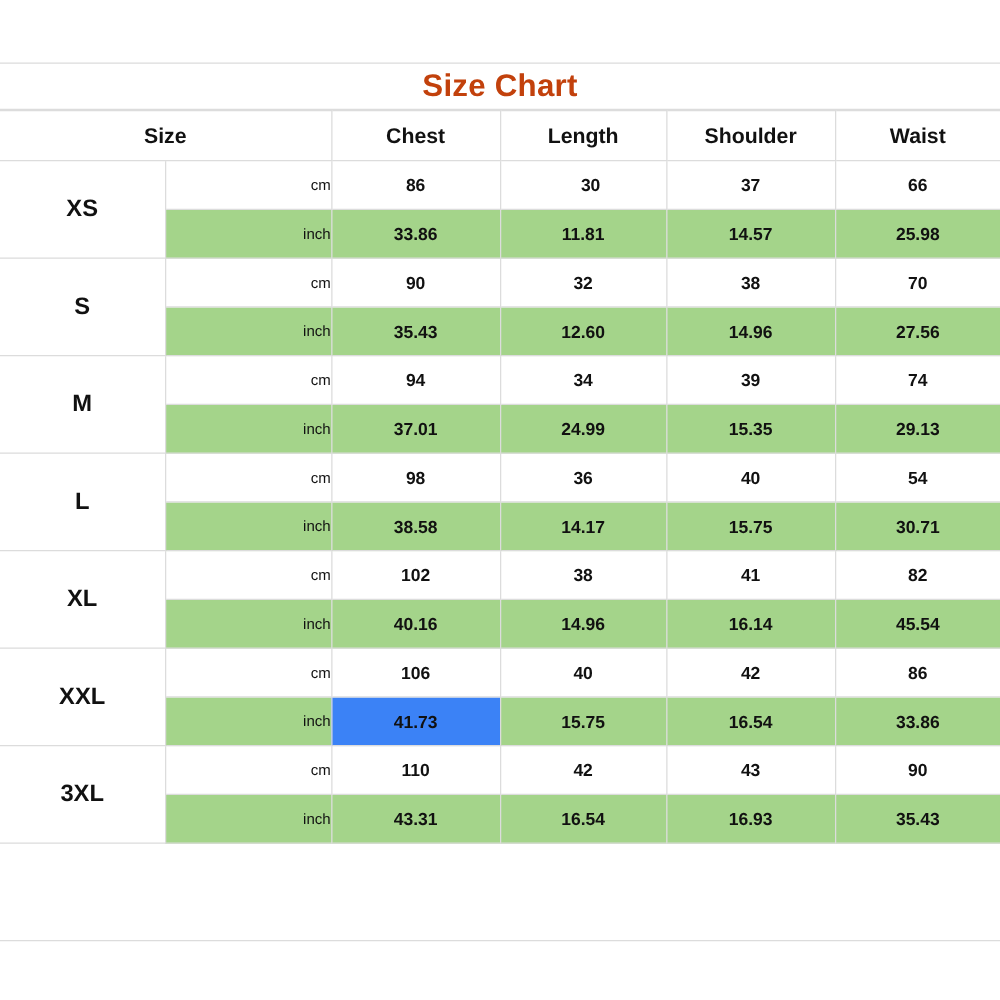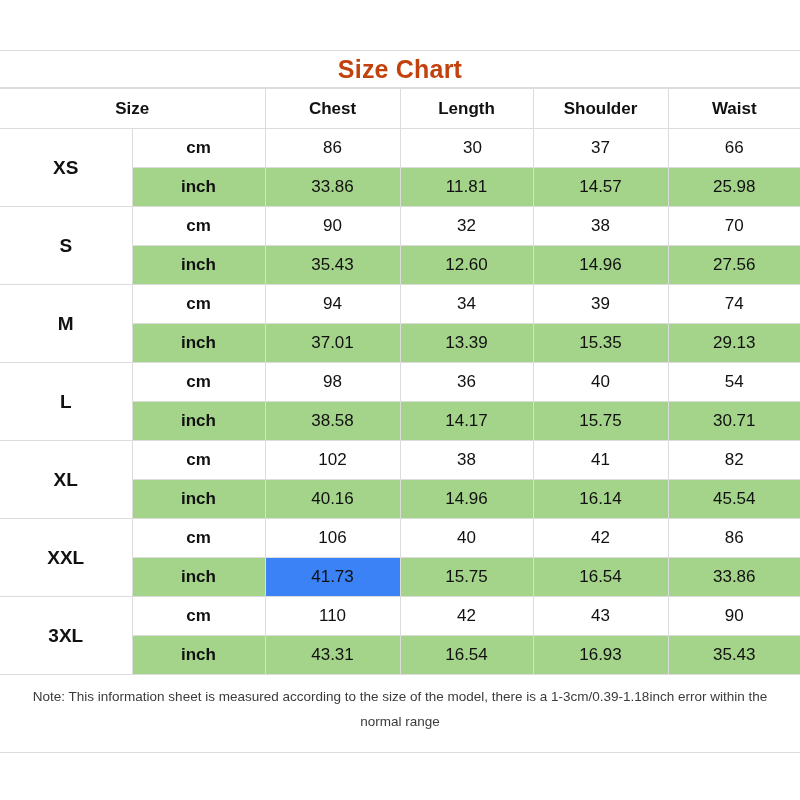--- a/index.html
+++ b/index.html
@@ -73,29 +73,30 @@
   td.size-label {
     height:78px;
     font-size:19px;
     font-weight:bold;
     background:#ffffff;
   }
 
   
   td.unit {
     height:39px;
-    font-size:17px;
-    font-weight:bold;
+    font-size:12px;
+    font-weight:normal;
+    text-align:right;
   }
 
   
   td.val {
     height:39px;
-    font-size:17px;
-    font-weight:normal;
+    font-size:14px;
+    font-weight:bold;
   }
 
   
   tr.row-cm td.unit,
   tr.row-cm td.val { background:#ffffff; }
 
   
   tr.row-inch td.unit,
   tr.row-inch td.val { background:#a4d48a; }
 
@@ -182,21 +183,21 @@
           <td class="size-label" rowspan="2" style="border-top-color: rgb(220, 220, 220); border-right-color: rgb(220, 220, 220); border-bottom-color: rgb(220, 220, 220); border-left: none;">M</td>
           <td class="unit" style="border-color: rgb(220, 220, 220);">cm</td>
           <td class="val" style="border-color: rgb(220, 220, 220);">94</td>
           <td class="val" style="border-color: rgb(220, 220, 220);">34</td>
           <td class="val" style="border-color: rgb(220, 220, 220);">39</td>
           <td class="val" style="border-top-color: rgb(220, 220, 220); border-right: none; border-bottom-color: rgb(220, 220, 220); border-left-color: rgb(220, 220, 220);">74</td>
         </tr>
         <tr class="row-inch">
           <td class="unit" style="background: rgb(164, 212, 138); border-top-color: rgb(220, 220, 220); border-right-color: rgb(220, 220, 220); border-bottom-color: rgb(220, 220, 220); border-left: none;">inch</td>
           <td class="val" style="background: rgb(164, 212, 138); border-color: rgb(220, 220, 220);">37.01</td>
-          <td class="val" style="background: rgb(164, 212, 138); border-color: rgb(220, 220, 220);">13.39</td>
+          <td class="val" style="background: rgb(164, 212, 138); border-color: rgb(220, 220, 220);">24.99</td>
           <td class="val" style="background: rgb(164, 212, 138); border-color: rgb(220, 220, 220);">15.35</td>
           <td class="val" style="background: rgb(164, 212, 138); border-top-color: rgb(220, 220, 220); border-right: none; border-bottom-color: rgb(220, 220, 220); border-left-color: rgb(220, 220, 220);">29.13</td>
         </tr>
         <tr class="row-cm">
           <td class="size-label" rowspan="2" style="border-top-color: rgb(220, 220, 220); border-right-color: rgb(220, 220, 220); border-bottom-color: rgb(220, 220, 220); border-left: none;">L</td>
           <td class="unit" style="border-color: rgb(220, 220, 220);">cm</td>
           <td class="val" style="border-color: rgb(220, 220, 220);">98</td>
           <td class="val" style="border-color: rgb(220, 220, 220);">36</td>
           <td class="val" style="border-color: rgb(220, 220, 220);">40</td>
           <td class="val" style="border-top-color: rgb(220, 220, 220); border-right: none; border-bottom-color: rgb(220, 220, 220); border-left-color: rgb(220, 220, 220);">54</td>
@@ -249,16 +250,15 @@
         <tr class="row-inch">
           <td class="unit" style="background: rgb(164, 212, 138); border-top-color: rgb(220, 220, 220); border-right-color: rgb(220, 220, 220); border-bottom-color: rgb(220, 220, 220); border-left: none;">inch</td>
           <td class="val" style="background: rgb(164, 212, 138); border-color: rgb(220, 220, 220);">43.31</td>
           <td class="val" style="background: rgb(164, 212, 138); border-color: rgb(220, 220, 220);">16.54</td>
           <td class="val" style="background: rgb(164, 212, 138); border-color: rgb(220, 220, 220);">16.93</td>
           <td class="val" style="background: rgb(164, 212, 138); border-top-color: rgb(220, 220, 220); border-right: none; border-bottom-color: rgb(220, 220, 220); border-left-color: rgb(220, 220, 220);">35.43</td>
         </tr>
       </tbody>
   </table>
 
-  <div class="note" style="color: rgb(59, 59, 59);">Note: This information sheet is measured according to the size of the model, there is a 1-3cm/0.39-1.18inch error within the normal range</div>
   <div class="bottom-rule" style="background: rgb(220, 220, 220);"></div>
 
 </div>
 
 </body></html>

